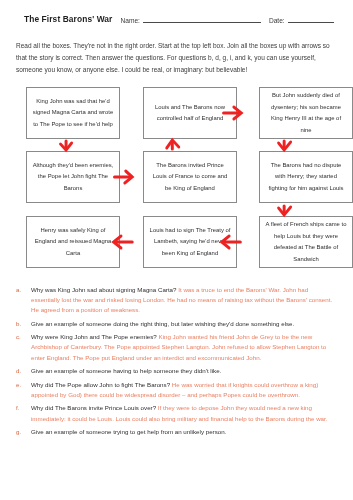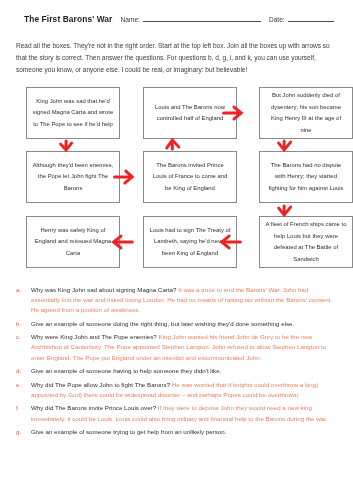--- a/index.html
+++ b/index.html
@@ -15,21 +15,21 @@
   .page{
     position:relative;
     width:353px;height:500px;
     box-sizing:border-box;
     padding:14px 12px 0 12px;
   }
 
   
   .header{
     display:flex;
-    align-items:flex-start;
+    align-items:center;
     gap:8px;
     padding-left:12px;
   }
   .doc-title{
     font-size:8.4px;
     font-weight:bold;
     color:#1f1f1f;
     white-space:nowrap;
     letter-spacing:.1px;
   }

